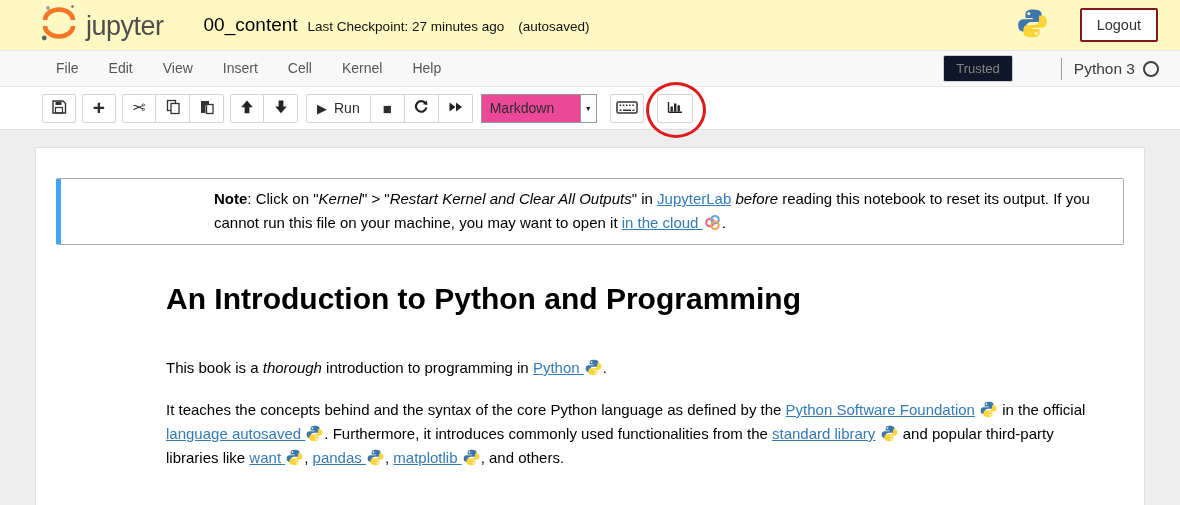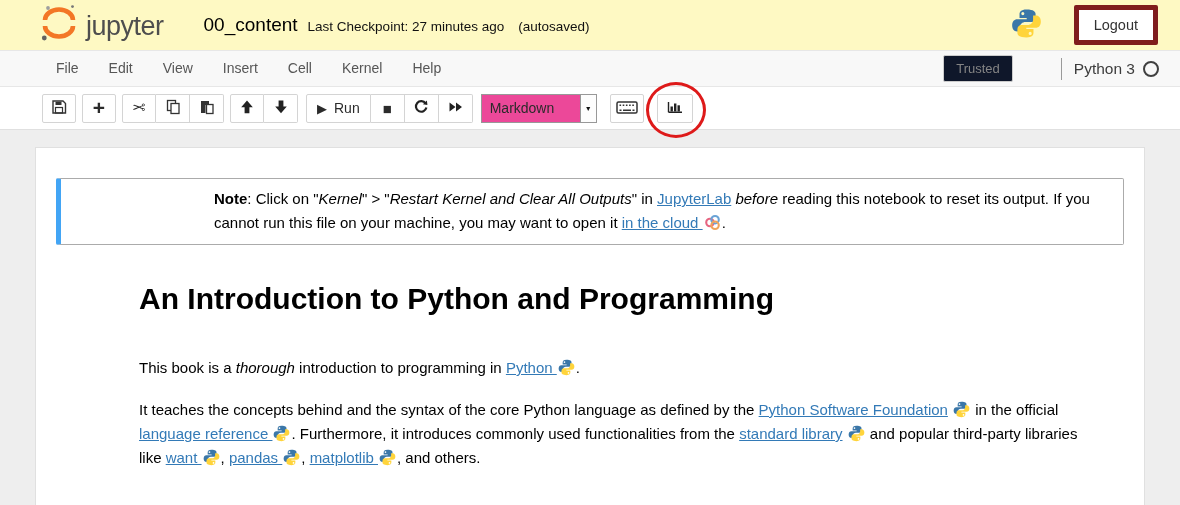--- a/index.html
+++ b/index.html
@@ -9,21 +9,21 @@
 
   
   .header{height:50px;background:#fef9c3;display:flex;align-items:center;padding:0 22px 0 38px;box-sizing:border-box;}
   .logo{display:flex;align-items:center;cursor:pointer;}
   .logo-text{font-size:27px;color:#4e4e4e;margin-left:6px;letter-spacing:-0.5px;margin-top:2px;}
   .title-block{display:flex;align-items:baseline;margin-left:40px;}
   .nb-title{font-size:19px;color:#000;}
   .checkpoint{font-size:13.5px;color:#111;margin-left:10px;}
   .autosaved{font-size:13.5px;color:#111;margin-left:14px;}
   .header-right{margin-left:auto;display:flex;align-items:center;}
-  .logout-btn{margin-left:32px;background:#fff;border:5px solid #7f1d1d;border-radius:2px;
+  .logout-btn{margin-left:32px;background:#fff;border:2px solid #7f1d1d;border-radius:2px;
               padding:7px 15px;font-size:14.5px;color:#333;cursor:pointer;font-family:inherit;}
 
   
   .menubar{height:37px;background:#f8f8f8;border-top:1px solid #e7e7e7;border-bottom:1px solid #e7e7e7;
            box-sizing:border-box;display:flex;align-items:center;padding:0 21px 0 41px;}
   .menu-item{font-size:14px;color:#565656;padding:0 15px;line-height:35px;cursor:pointer;}
   .menubar-right{margin-left:auto;display:flex;align-items:center;}
   .trusted-btn{background:#0f172a;border:1px solid #ccc;border-radius:2px;color:#848484;
                font-size:13px;padding:5px 12px;font-family:inherit;}
   .kernel-divider{width:1px;height:22px;background:#9a9a9a;margin-left:48px;}
@@ -55,21 +55,21 @@
   .chart-wrap{position:relative;}
   .annotation-ellipse{position:absolute;left:-11px;top:-12px;width:54px;height:50px;
         border:3px solid #de1a1a;border-radius:50%;pointer-events:none;z-index:4;}
 
   
   .content{height:375px;background:#eee;overflow:hidden;}
   .page{margin:17px 35px 0 35px;background:#fff;height:calc(100% - 17px);
         border:1px solid #e0e0e0;border-bottom:none;box-sizing:border-box;padding-top:30px;overflow:hidden;}
   .cell{margin:0 20px;}
   .cell.selected{border:1px solid #ababab;border-left:5px solid #42A5F5;border-radius:2px;}
-  .cell-inner{margin-left:83px;}
+  .cell-inner{margin-left:110px;}
   .cell.selected .cell-inner{margin-left:153px;}
   .note-text{font-size:15px;line-height:24px;padding:8px 30px 9px 0;}
   .cell.heading-cell{margin-top:37px;}
   .md-h1{font-size:30px;font-weight:bold;margin:0;line-height:34px;color:#000;
          font-family:"Liberation Sans",sans-serif;}
   .md-p{font-size:15px;line-height:24px;margin:0;padding-right:22px;}
   .md-p.first{margin-top:40px;}
   .md-p + .md-p{margin-top:18px;}
   .mdlink{color:#337ab7;text-decoration:underline;cursor:pointer;}
   .bold{font-weight:bold;}
@@ -248,21 +248,21 @@
       <div class="cell heading-cell">
         <div class="cell-inner">
           <h1 class="md-h1">An Introduction to Python and Programming</h1>
           <p class="md-p first"><span>This book is a </span><span class="italic">thorough</span><span> introduction to programming in </span><a href="#" class="mdlink">Python </a><span class="inline-icon"><svg viewBox="0 0 16 16">
                   <path fill="#3b77a8" d="M8 .8C5.1.8 4.4 2.1 4.4 3.2v1.9h3.7v.7H3.2C1.7 5.8.6 6.9.6 8.9c0 2 1 3.2 2.5 3.2h1.5V9.9c0-1.6 1.3-2.7 2.8-2.7h3.2c1.2 0 2.1-1 2.1-2.2V3.2C12.7 2 11.8.8 8 .8zM6.1 2.1a.8.8 0 110 1.6.8.8 0 010-1.6z"></path>
                   <path fill="#ffd43b" d="M8 15.2c2.9 0 3.6-1.3 3.6-2.4v-1.9H7.9v-.7h4.9c1.5 0 2.6-1.1 2.6-3.1 0-2-1-3.2-2.5-3.2h-1.5v2.2c0 1.6-1.3 2.7-2.8 2.7H5.4c-1.2 0-2.1 1-2.1 2.2v1.8c0 1.2.9 2.4 4.7 2.4zm1.9-1.3a.8.8 0 110-1.6.8.8 0 010 1.6z"></path>
                 </svg></span><span>.</span></p>
           <p class="md-p"><span>It teaches the concepts behind and the syntax of the core Python language as defined by the </span><a href="#" class="mdlink">Python Software Foundation</a><span> </span><span class="inline-icon"><svg viewBox="0 0 16 16">
                   <path fill="#3b77a8" d="M8 .8C5.1.8 4.4 2.1 4.4 3.2v1.9h3.7v.7H3.2C1.7 5.8.6 6.9.6 8.9c0 2 1 3.2 2.5 3.2h1.5V9.9c0-1.6 1.3-2.7 2.8-2.7h3.2c1.2 0 2.1-1 2.1-2.2V3.2C12.7 2 11.8.8 8 .8zM6.1 2.1a.8.8 0 110 1.6.8.8 0 010-1.6z"></path>
                   <path fill="#ffd43b" d="M8 15.2c2.9 0 3.6-1.3 3.6-2.4v-1.9H7.9v-.7h4.9c1.5 0 2.6-1.1 2.6-3.1 0-2-1-3.2-2.5-3.2h-1.5v2.2c0 1.6-1.3 2.7-2.8 2.7H5.4c-1.2 0-2.1 1-2.1 2.2v1.8c0 1.2.9 2.4 4.7 2.4zm1.9-1.3a.8.8 0 110-1.6.8.8 0 010 1.6z"></path>
-                </svg></span><span> in the official </span><a href="#" class="mdlink">language reference </a><span class="inline-icon"><svg viewBox="0 0 16 16">
+                </svg></span><span> in the official </span><a href="#" class="mdlink">language autosaved </a><span class="inline-icon"><svg viewBox="0 0 16 16">
                   <path fill="#3b77a8" d="M8 .8C5.1.8 4.4 2.1 4.4 3.2v1.9h3.7v.7H3.2C1.7 5.8.6 6.9.6 8.9c0 2 1 3.2 2.5 3.2h1.5V9.9c0-1.6 1.3-2.7 2.8-2.7h3.2c1.2 0 2.1-1 2.1-2.2V3.2C12.7 2 11.8.8 8 .8zM6.1 2.1a.8.8 0 110 1.6.8.8 0 010-1.6z"></path>
                   <path fill="#ffd43b" d="M8 15.2c2.9 0 3.6-1.3 3.6-2.4v-1.9H7.9v-.7h4.9c1.5 0 2.6-1.1 2.6-3.1 0-2-1-3.2-2.5-3.2h-1.5v2.2c0 1.6-1.3 2.7-2.8 2.7H5.4c-1.2 0-2.1 1-2.1 2.2v1.8c0 1.2.9 2.4 4.7 2.4zm1.9-1.3a.8.8 0 110-1.6.8.8 0 010 1.6z"></path>
                 </svg></span><span>. Furthermore, it introduces commonly used functionalities from the </span><a href="#" class="mdlink">standard library</a><span> </span><span class="inline-icon"><svg viewBox="0 0 16 16">
                   <path fill="#3b77a8" d="M8 .8C5.1.8 4.4 2.1 4.4 3.2v1.9h3.7v.7H3.2C1.7 5.8.6 6.9.6 8.9c0 2 1 3.2 2.5 3.2h1.5V9.9c0-1.6 1.3-2.7 2.8-2.7h3.2c1.2 0 2.1-1 2.1-2.2V3.2C12.7 2 11.8.8 8 .8zM6.1 2.1a.8.8 0 110 1.6.8.8 0 010-1.6z"></path>
                   <path fill="#ffd43b" d="M8 15.2c2.9 0 3.6-1.3 3.6-2.4v-1.9H7.9v-.7h4.9c1.5 0 2.6-1.1 2.6-3.1 0-2-1-3.2-2.5-3.2h-1.5v2.2c0 1.6-1.3 2.7-2.8 2.7H5.4c-1.2 0-2.1 1-2.1 2.2v1.8c0 1.2.9 2.4 4.7 2.4zm1.9-1.3a.8.8 0 110-1.6.8.8 0 010 1.6z"></path>
                 </svg></span><span> and popular third-party libraries like </span><a href="#" class="mdlink">want </a><span class="inline-icon"><svg viewBox="0 0 16 16">
                   <path fill="#3b77a8" d="M8 .8C5.1.8 4.4 2.1 4.4 3.2v1.9h3.7v.7H3.2C1.7 5.8.6 6.9.6 8.9c0 2 1 3.2 2.5 3.2h1.5V9.9c0-1.6 1.3-2.7 2.8-2.7h3.2c1.2 0 2.1-1 2.1-2.2V3.2C12.7 2 11.8.8 8 .8zM6.1 2.1a.8.8 0 110 1.6.8.8 0 010-1.6z"></path>
                   <path fill="#ffd43b" d="M8 15.2c2.9 0 3.6-1.3 3.6-2.4v-1.9H7.9v-.7h4.9c1.5 0 2.6-1.1 2.6-3.1 0-2-1-3.2-2.5-3.2h-1.5v2.2c0 1.6-1.3 2.7-2.8 2.7H5.4c-1.2 0-2.1 1-2.1 2.2v1.8c0 1.2.9 2.4 4.7 2.4zm1.9-1.3a.8.8 0 110-1.6.8.8 0 010 1.6z"></path>
                 </svg></span><span>, </span><a href="#" class="mdlink">pandas </a><span class="inline-icon"><svg viewBox="0 0 16 16">
                   <path fill="#3b77a8" d="M8 .8C5.1.8 4.4 2.1 4.4 3.2v1.9h3.7v.7H3.2C1.7 5.8.6 6.9.6 8.9c0 2 1 3.2 2.5 3.2h1.5V9.9c0-1.6 1.3-2.7 2.8-2.7h3.2c1.2 0 2.1-1 2.1-2.2V3.2C12.7 2 11.8.8 8 .8zM6.1 2.1a.8.8 0 110 1.6.8.8 0 010-1.6z"></path>

